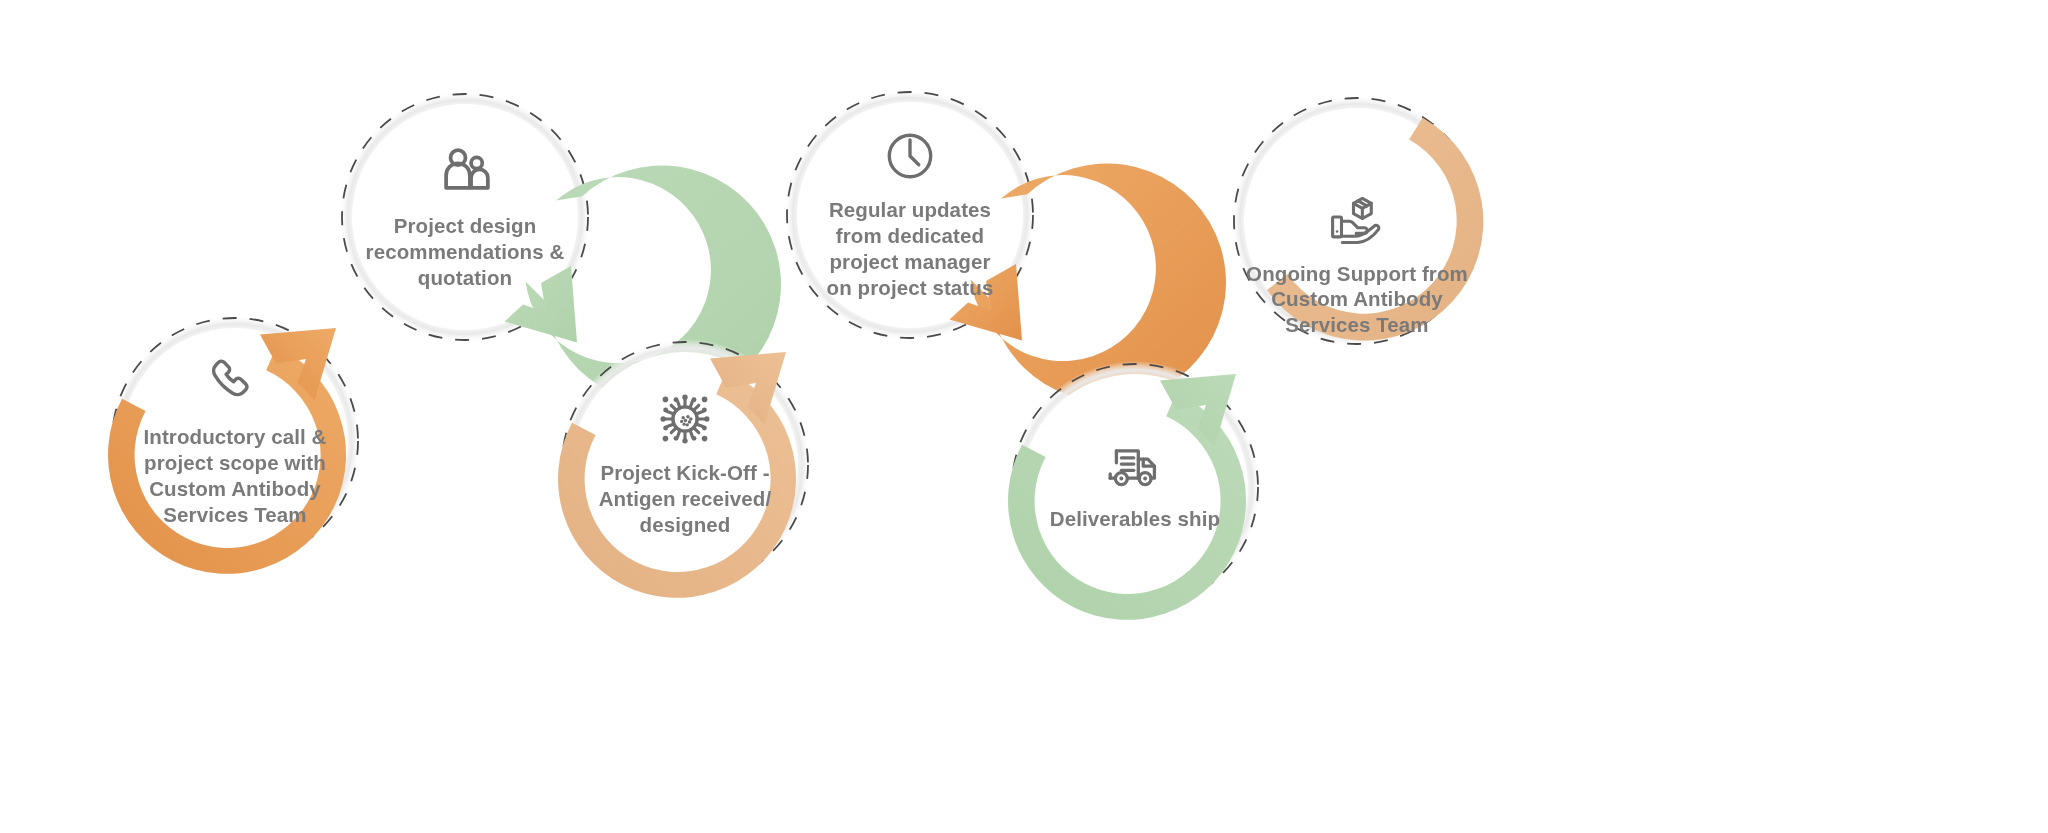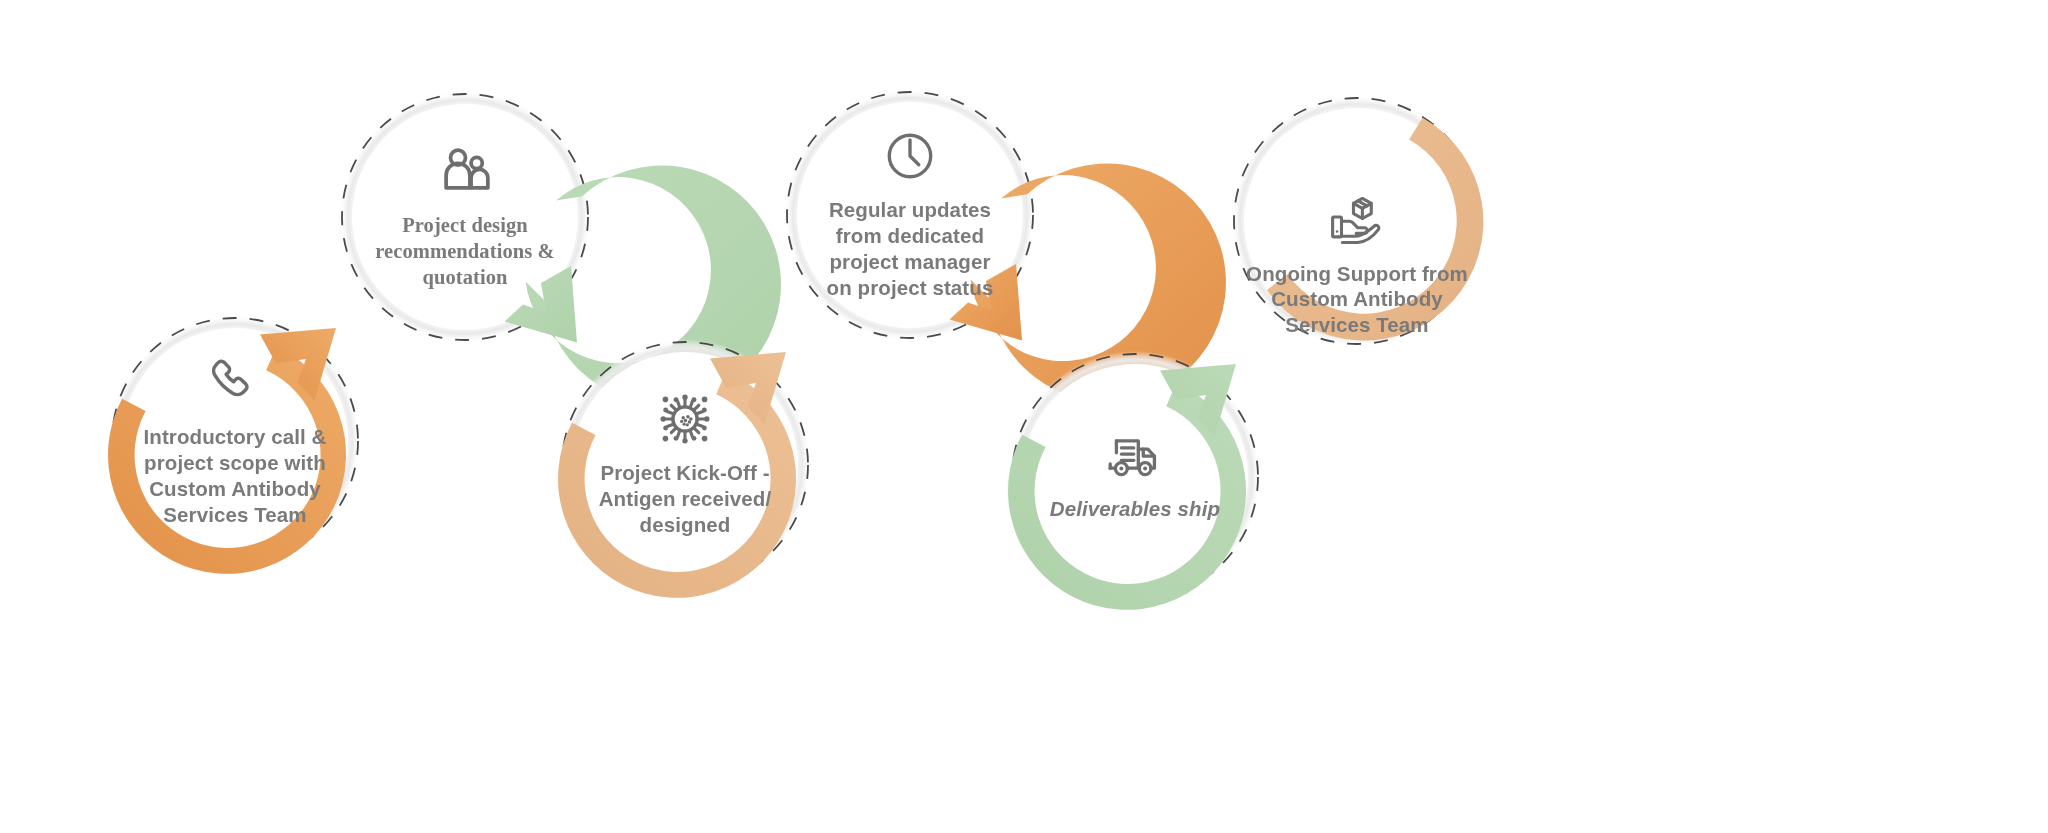--- a/index.html
+++ b/index.html
@@ -69,21 +69,21 @@
                    C10 11 9.1 10.1 8.2 8.7 L9.1 7.9 C9.8 7.3 9.9 6.2 9.2 5.5 Z"></path>
         </svg>
       </span>
       <span class="label">Introductory call &amp;
 project scope with
 Custom Antibody
 Services Team</span>
     </div>
   </div>
 
-  <div class="node" style="left:330px;top:82px;width:270px;height:270px;font-family:Liberation Serif, serif;">
+  <div class="node" style="left:330px;top:82px;width:270px;height:270px;">
     <svg width="270" height="270" viewBox="0 0 270 270">
       <defs>
         <linearGradient id="s2g" x1="0" y1="0" x2="1" y2="1">
           <stop offset="0" stop-color="#BCDAB8"></stop>
             <stop offset="1" stop-color="#AED2AA"></stop>
         </linearGradient>
         <radialGradient id="sh2" cx="50%" cy="50%" r="50%">
           <stop offset="0.80" stop-color="#ffffff" stop-opacity="0"></stop>
           <stop offset="0.93" stop-color="#e9e9e9" stop-opacity="1"></stop>
           <stop offset="1" stop-color="#ffffff" stop-opacity="0"></stop>
@@ -221,21 +221,21 @@
           <path d="M12 4.9 V12 L15.9 15.9"></path>
         </svg>
       </span>
       <span class="label">Regular updates
 from dedicated
 project manager
 on project status</span>
     </div>
   </div>
 
-  <div class="node" style="left:1000px;top:342px;width:270px;height:270px;font-style:italic;">
+  <div class="node" style="left:1000px;top:352px;width:270px;height:270px;">
     <svg width="270" height="270" viewBox="0 0 270 270">
       <defs>
         <linearGradient id="s5g" x1="0" y1="1" x2="1" y2="0">
           <stop offset="0" stop-color="#AED2AA"></stop>
             <stop offset="1" stop-color="#BCDAB8"></stop>
         </linearGradient>
         <radialGradient id="sh5" cx="50%" cy="50%" r="50%">
           <stop offset="0.80" stop-color="#ffffff" stop-opacity="0"></stop>
           <stop offset="0.93" stop-color="#e9e9e9" stop-opacity="1"></stop>
           <stop offset="1" stop-color="#ffffff" stop-opacity="0"></stop>

